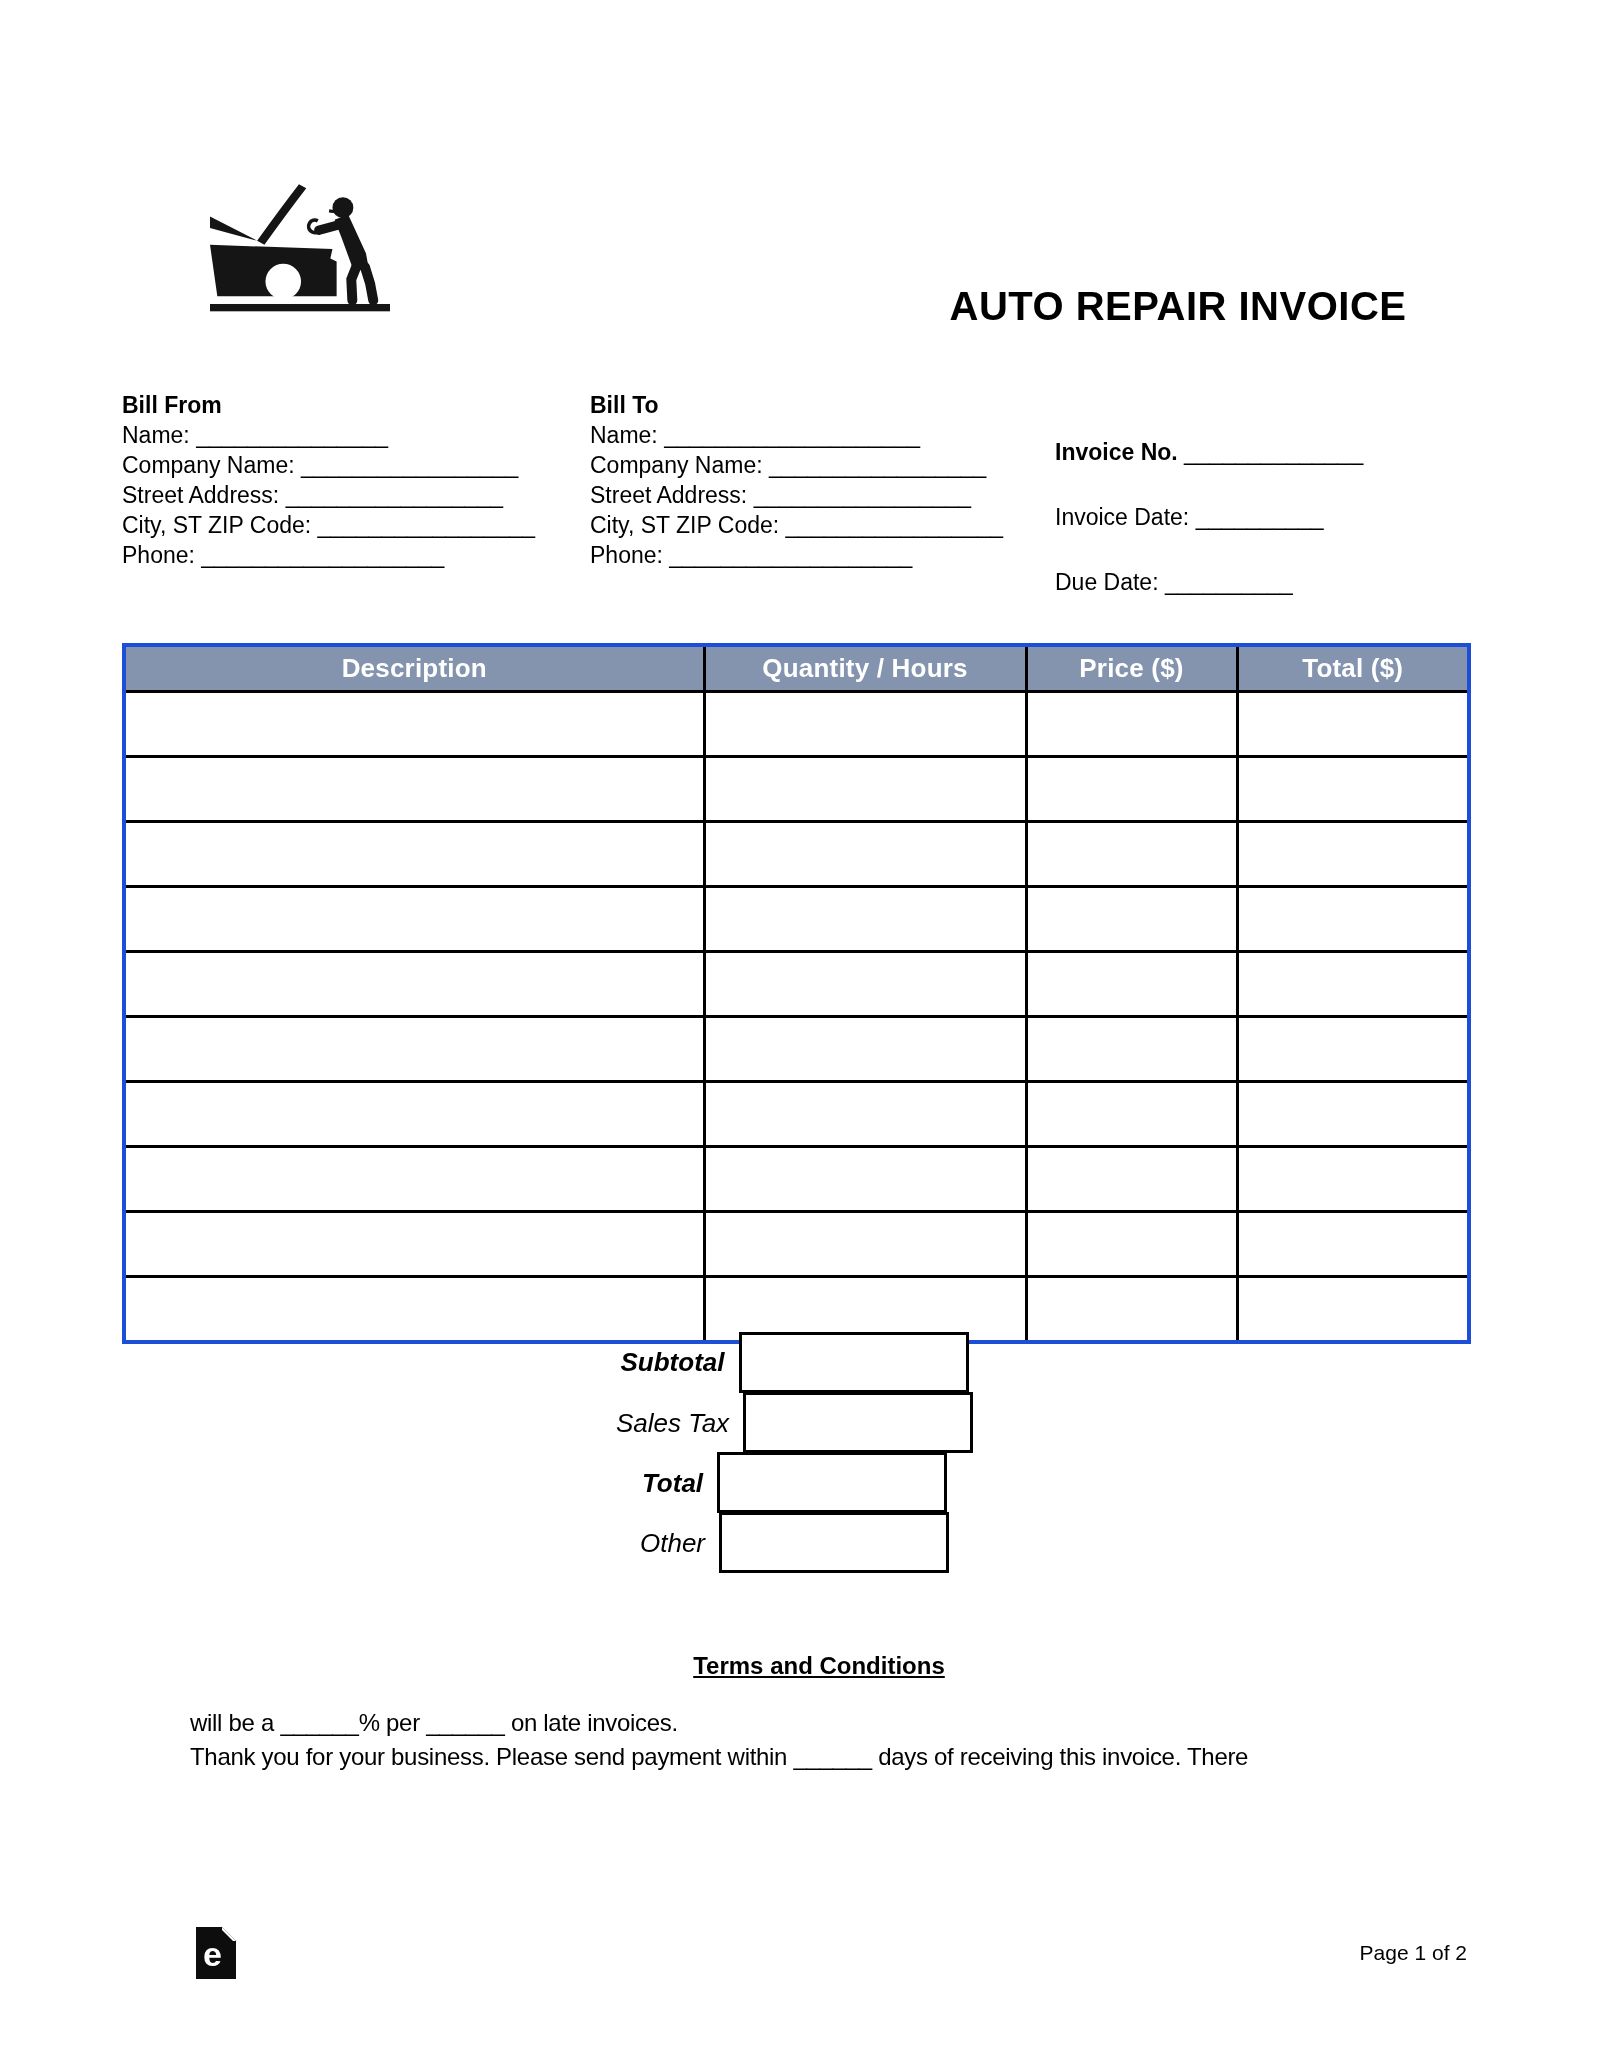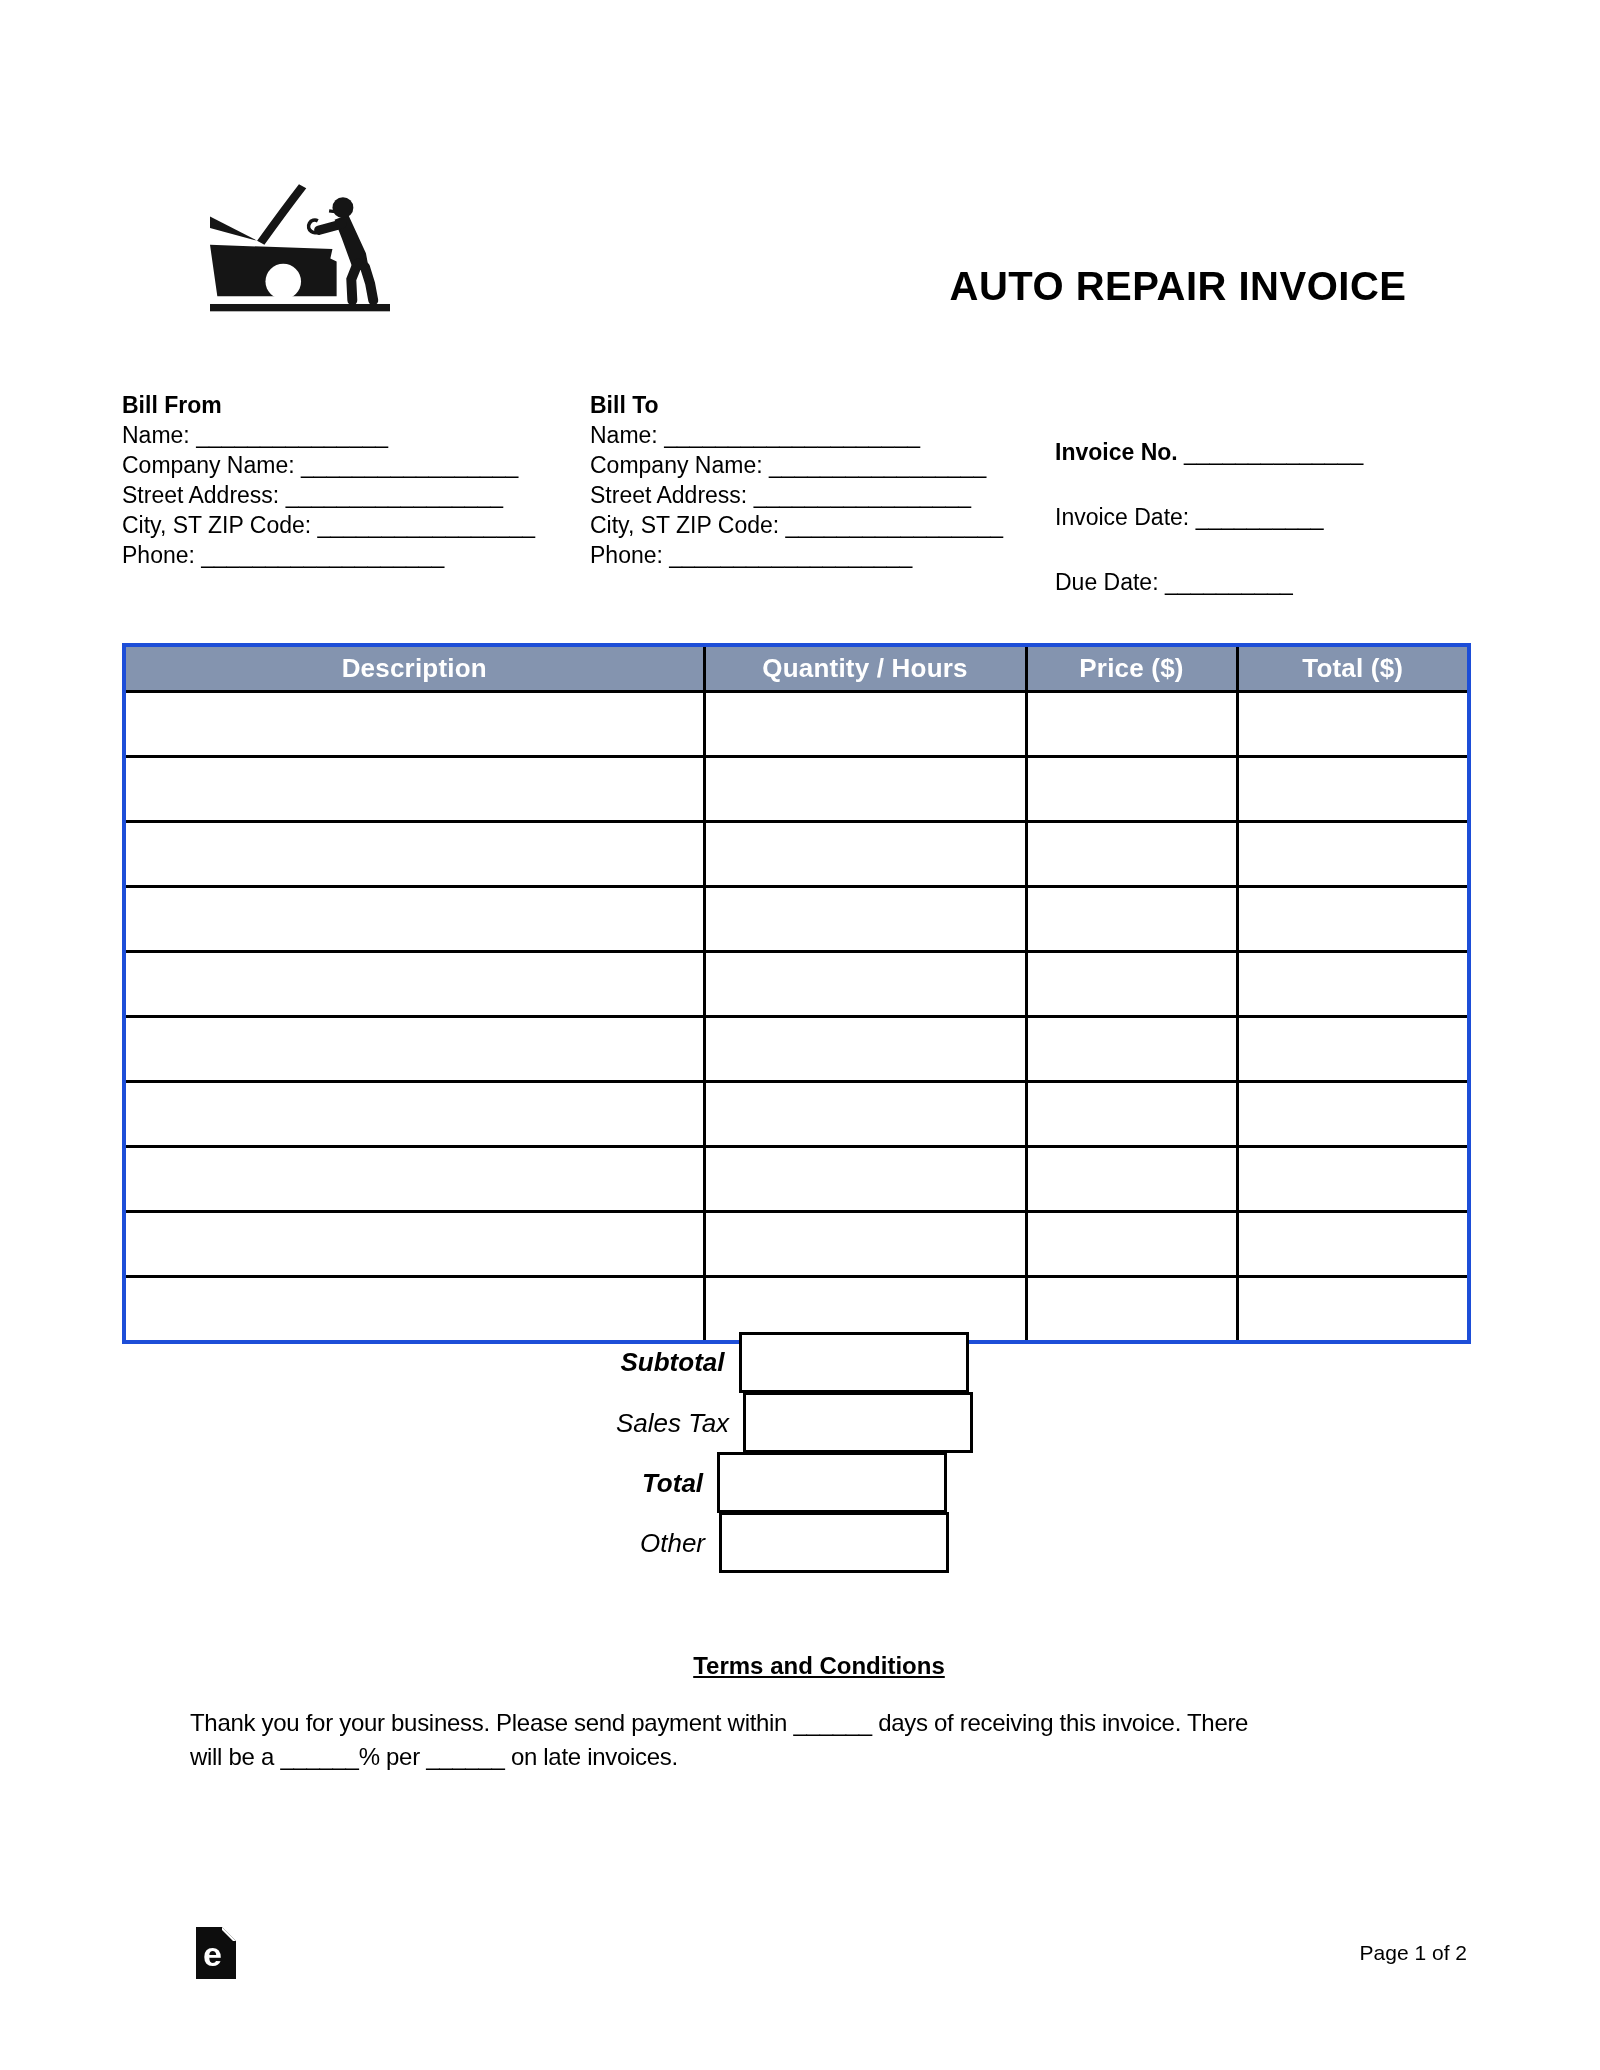--- a/index.html
+++ b/index.html
@@ -9,21 +9,21 @@
     height: 2070px;
     background: #ffffff;
     font-family: "Liberation Sans", sans-serif;
     color: #000000;
     overflow: hidden;
   }
 
   
   .logo-wrap { position: absolute; left: 210px; top: 184px; width: 180px; height: 128px; }
   .doc-title {
-    position: absolute; left: 900px; top: 264px; width: 556px;
+    position: absolute; left: 900px; top: 284px; width: 556px;
     text-align: center; font-size: 40px; font-weight: bold; letter-spacing: 0.5px;
     white-space: nowrap;
   }
 
   
   .parties { position: absolute; left: 122px; top: 390px; width: 1345px; display: flex; }
   .party-col { font-size: 23px; line-height: 30px; }
   .party-col .heading { font-weight: bold; }
   .col-bill-from { width: 468px; }
   .col-bill-to { width: 465px; }
@@ -235,22 +235,22 @@
     </div>
     <div class="summary-row">
       <div class="summary-label">Other</div>
       <div class="summary-box"></div>
     </div>
   </div>
 
   <div class="terms">
     <div class="terms-heading">Terms and Conditions</div>
     <div class="terms-body">
+      <div>will be a ______% per ______ on late invoices.</div>
       <div>Thank you for your business. Please send payment within ______ days of receiving this invoice. There</div>
-      <div>will be a ______% per ______ on late invoices.</div>
     </div>
   </div>
 
   <div class="footer-logo">
     <svg width="40" height="52" viewBox="0 0 40 52" xmlns="http://www.w3.org/2000/svg">
       <polygon points="0,0 26,0 40,14 40,52 0,52" fill="#0d0d0d"></polygon>
       <polygon points="26,0 40,14 26,14" fill="#ffffff"></polygon>
       <polygon points="26,3 37,14 26,14" fill="#0d0d0d"></polygon>
       <text x="7" y="39" font-family="Liberation Sans, sans-serif" font-size="34" font-weight="bold" fill="#ffffff">e</text>
     </svg>

